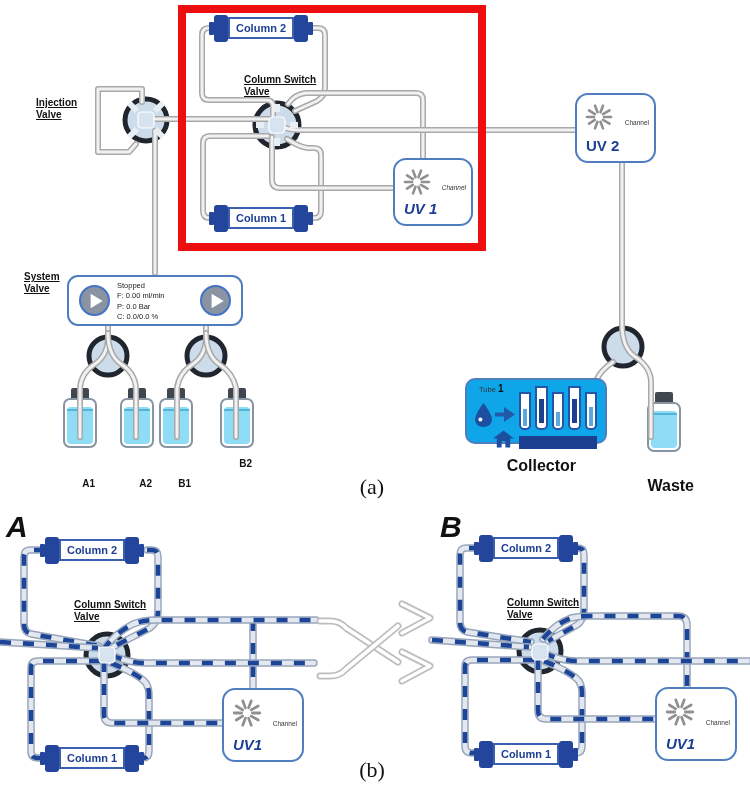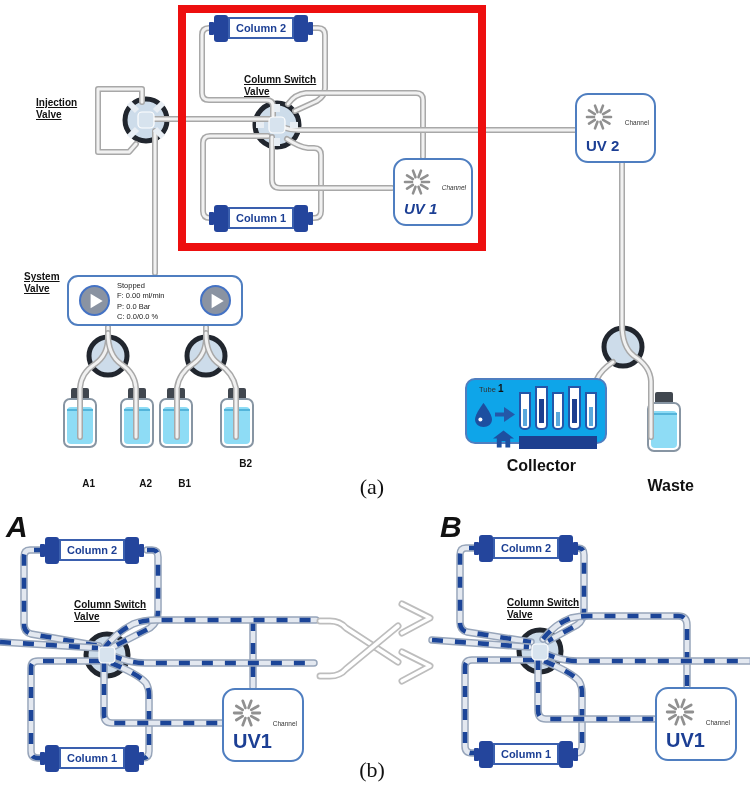--- a/index.html
+++ b/index.html
@@ -32,21 +32,21 @@
   .colbox{position:absolute;display:flex;align-items:center;height:28px;}
   .nub{width:5px;height:13px;background:#24459c;border-radius:1px;}
   .ccap{width:14px;height:27px;background:#24459c;border-radius:3px;}
   .cbody{height:18px;min-width:62px;background:#fff;border:2px solid #3a5fae;display:flex;
          align-items:center;justify-content:center;font-weight:bold;font-size:11px;color:#1c3f94;}
 
   .uvbox{position:absolute;background:#fff;border:2px solid #4f7ec0;border-radius:13px;}
   .uvburst{position:absolute;left:7px;top:7px;}
   .chan{position:absolute;right:5px;top:24px;font-size:6.5px;color:#333;}
   .uvname{position:absolute;left:9px;bottom:7px;font-weight:bold;font-size:15px;color:#1c3f94;}
-  .uvname.big{font-size:20px;}
+  .uvname.big{font-size:15px;font-style:italic;}
 
   .pumpbox{position:absolute;left:67px;top:275px;width:176px;height:51px;background:#fff;
            border:2px solid #4f7ec0;border-radius:11px;box-sizing:border-box;}
   .play{position:absolute;top:8px;width:31px;height:31px;border-radius:50%;background:#8a93a2;
         border:2.5px solid #4472c4;box-sizing:border-box;display:flex;align-items:center;justify-content:center;}
   .pdisp{position:absolute;left:48px;top:4px;font-size:7.5px;line-height:10.3px;color:#222;}
 
   .collbox{position:absolute;left:465px;top:378px;width:142px;height:66px;background:#0ea5e9;
            border:2px solid #4f7ec0;border-radius:10px;box-sizing:border-box;}
   .tubelabel{position:absolute;left:12px;top:3px;font-size:7.5px;color:#333;}

